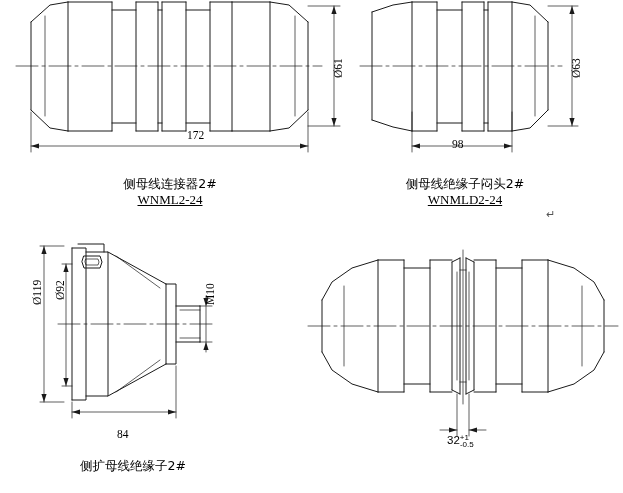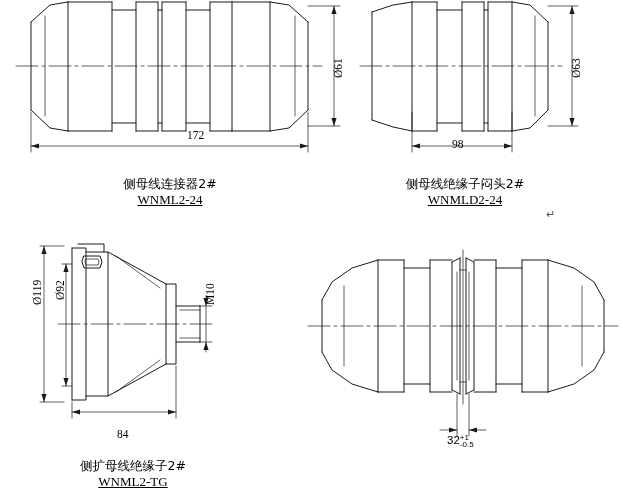--- a/index.html
+++ b/index.html
@@ -280,19 +280,18 @@
     <div class="code">WNML2-24</div>
   </div>
 
   <div class="cap" style="left:375px;top:176px;width:180px;">
     <div class="zh">侧母线绝缘子闷头2#</div>
     <div class="code">WNMLD2-24</div>
   </div>
 
   <div class="cap" style="left:33px;top:424px;width:200px;margin-top:34px;">
     <div class="zh">侧扩母线绝缘子2#</div>
-    <div class="code">WNML2-TG</div>
   </div>
 
 
   <div class="pilcrow" style="left:546px;top:208px;">↵</div>
 
 </div>
 
 </body></html>

